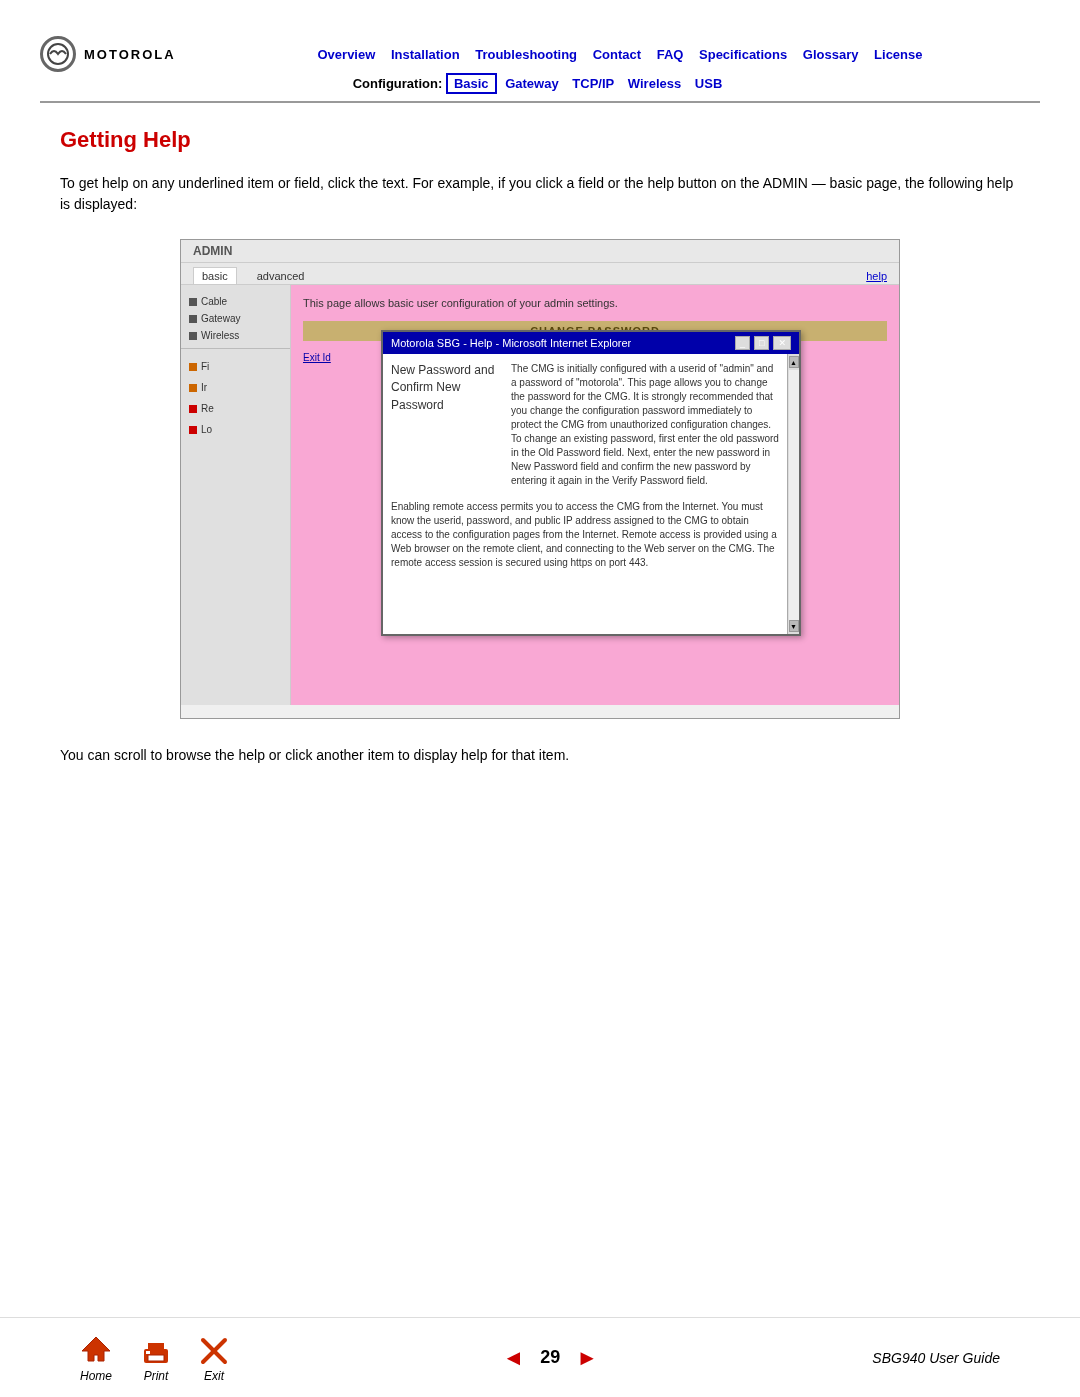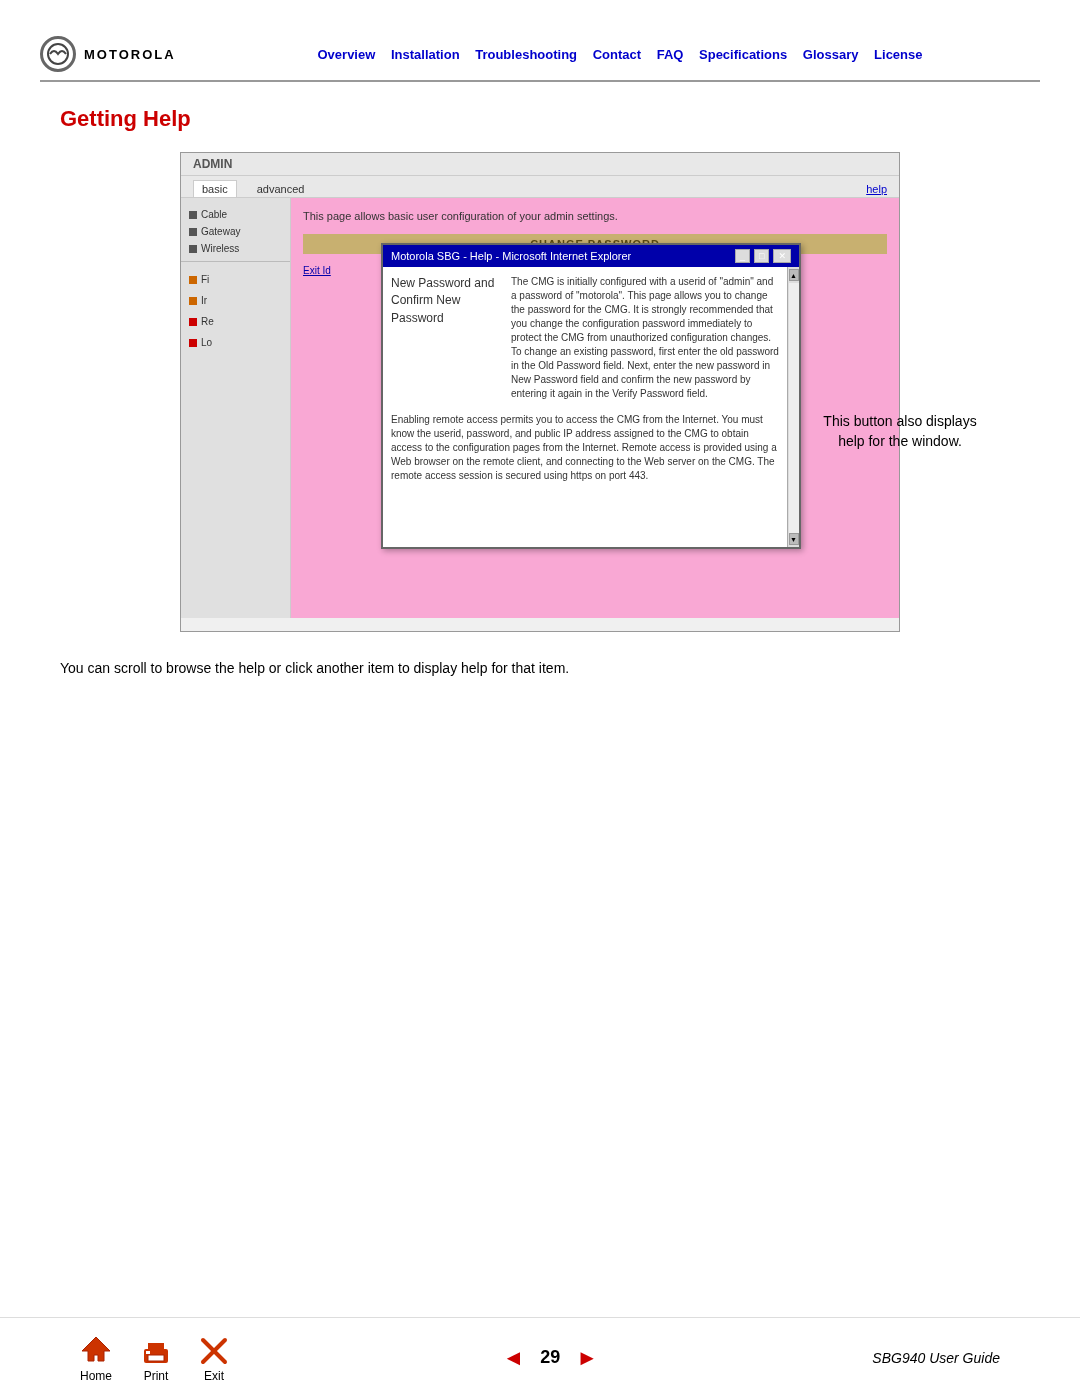--- a/index.html
+++ b/index.html
@@ -352,20 +352,21 @@
       display: flex;
       align-items: center;
       justify-content: space-between;
       padding: 0 80px;
       border-top: 1px solid #ddd;
     }
     .footer-icons {
       display: flex;
       align-items: flex-end;
       gap: 28px;
+      font-style: italic;
     }
     .footer-icon-item {
       display: flex;
       flex-direction: column;
       align-items: center;
       gap: 4px;
       cursor: pointer;
     }
     .footer-icon-label {
       font-size: 12px;
@@ -425,25 +426,34 @@
       <a href="#">Overview</a>
       <a href="#">Installation</a>
       <a href="#">Troubleshooting</a>
       <a href="#">Contact</a>
       <a href="#">FAQ</a>
       <a href="#">Specifications</a>
       <a href="#">Glossary</a>
       <a href="#">License</a>
     </div>
   </div>
+  <div class="config-row">
+    <span class="config-label">Configuration:</span>
+    <span class="config-boxed">Basic</span>
+    <a href="#">Gateway</a>
+    <a href="#">TCP/IP</a>
+    <a href="#">Wireless</a>
+    <a href="#">USB</a>
+  </div>
   <hr class="divider">
 </div>
 
 <div class="main-content">
   <h1 class="page-title">Getting Help</h1>
+  <p class="intro-text">To get help on any underlined item or field, click the text. For example, if you click a field or the help button on the ADMIN — basic page, the following help is displayed:</p>
 
   <div class="screenshot-container">
     <div class="screenshot-box">
 
       <div class="admin-bar">ADMIN</div>
 
       <div class="inner-tabs">
         <span class="inner-tab active">basic</span>
         <span class="inner-tab">advanced</span>
         <span class="inner-tab-help">help</span>
@@ -519,21 +529,20 @@
                 <div class="scroll-arrow scroll-bottom">▼</div>
               </div>
             </div>
           </div>
 
         </div>
 
       </div>
     </div>
 
-    <div class="annotation-text">This button also displays help for the window.</div>
   </div>
 
   <p class="bottom-text">You can scroll to browse the help or click another item to display help for that item.</p>
 </div>
 
 <div class="footer">
   <div class="footer-icons">
     <div class="footer-icon-item">
       <svg class="icon-home" viewBox="0 0 32 32">
         <polygon points="16,4 2,18 8,18 8,28 14,28 14,22 18,22 18,28 24,28 24,18 30,18" fill="#cc3300" stroke="#aa2200" stroke-width="1"></polygon>

